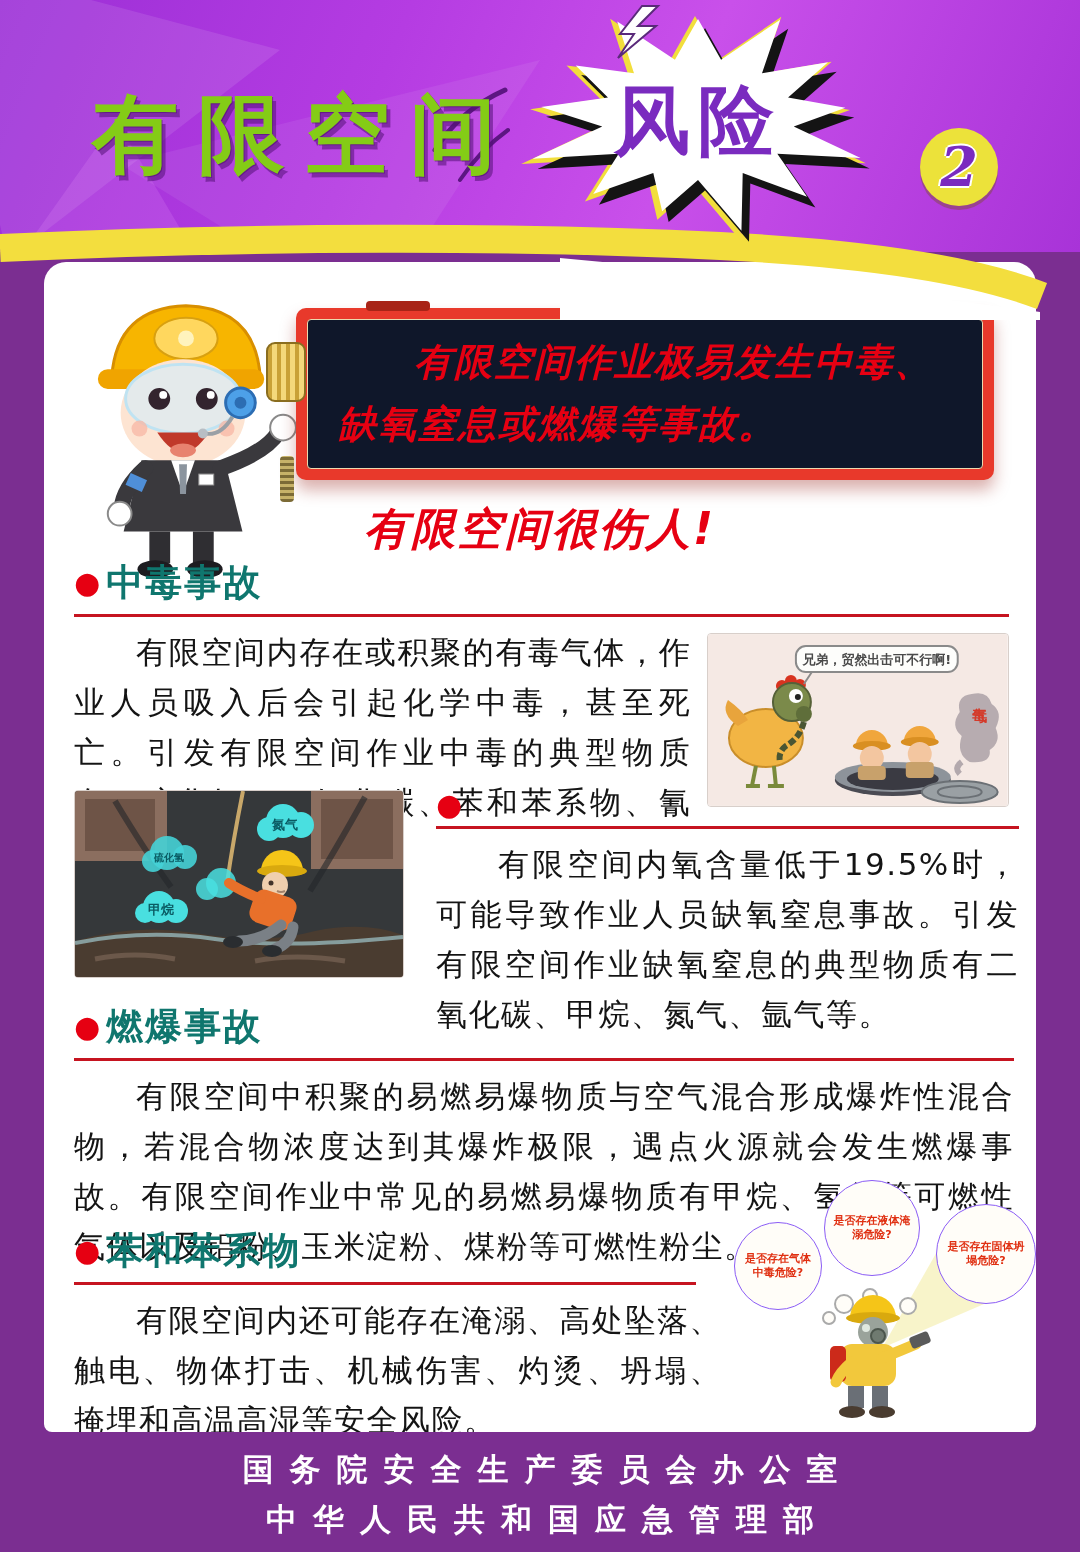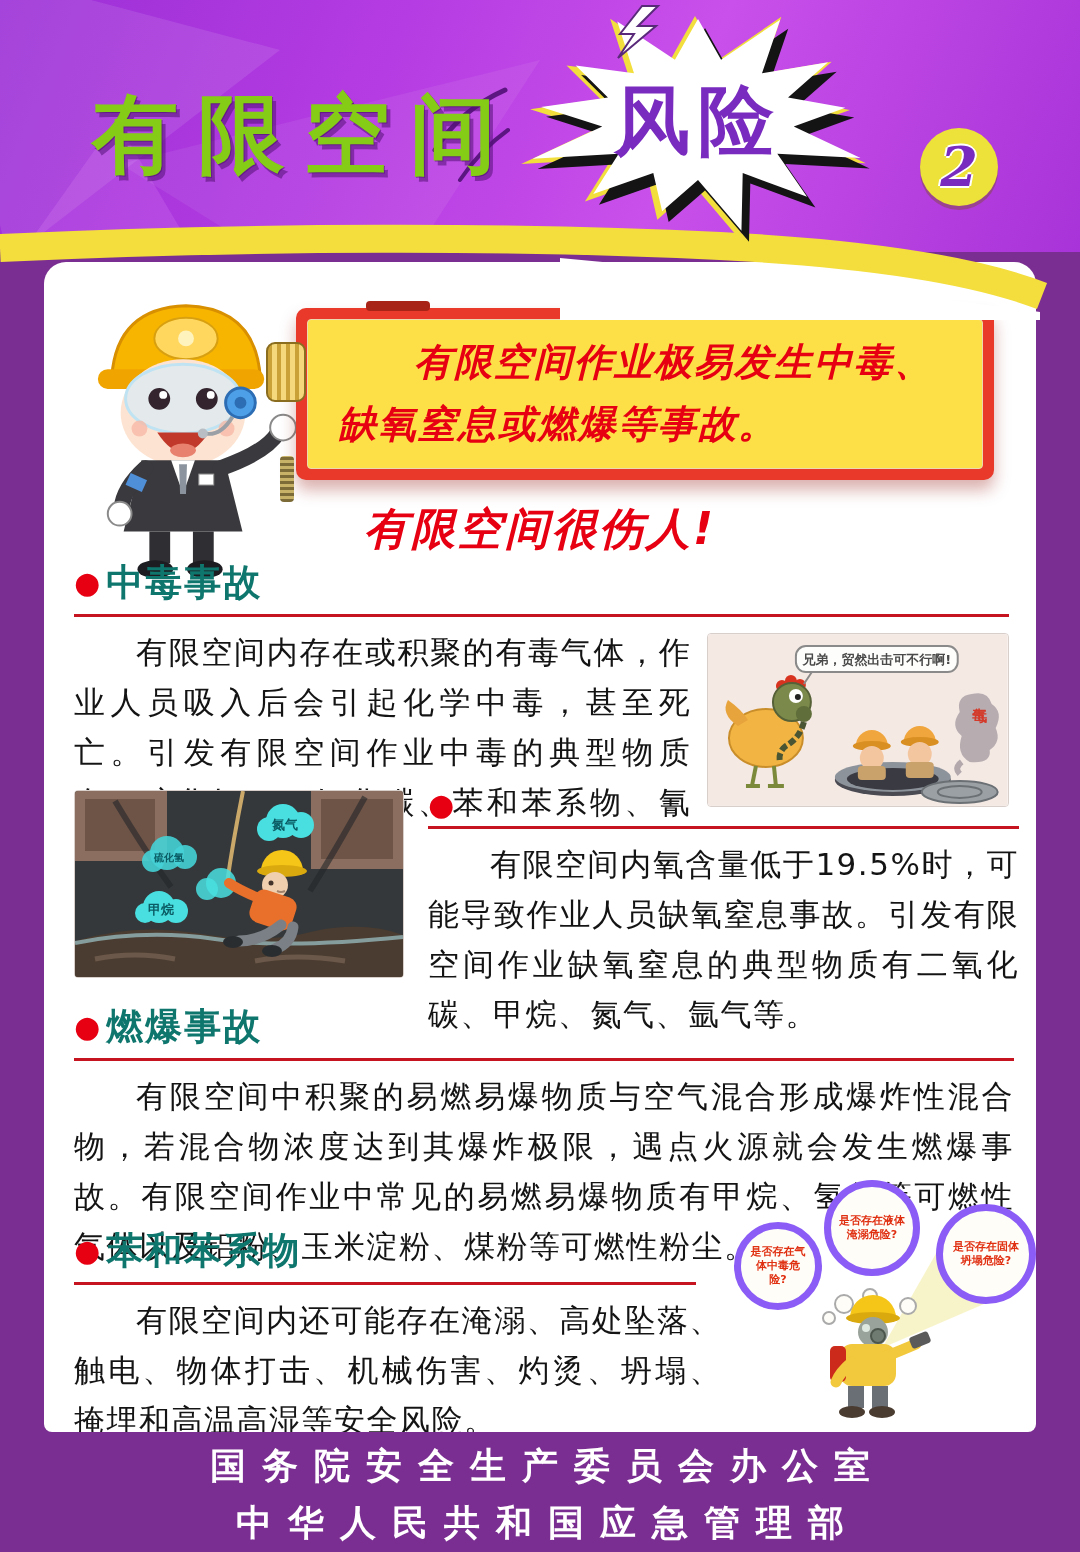--- a/index.html
+++ b/index.html
@@ -51,21 +51,21 @@
   }
 
   
   .mascot{position:absolute;left:28px;top:20px;width:228px;height:302px;}
   .banner{
     position:absolute;left:252px;top:46px;width:698px;height:172px;
     background:#e8392b;border-radius:10px;box-shadow:0 10px 16px rgba(150,30,20,.35);
     padding:0;z-index:2;
   }
   .banner-inner{
-    position:absolute;inset:11px;background:#fde047;border-radius:4px;
+    position:absolute;inset:11px;background:#0f172a;border-radius:4px;
     border:1px solid #ecd9ae;display:flex;align-items:center;
   }
   .banner-text{
     margin:0;padding:10px 30px;font-size:38px;font-weight:bold;font-style:italic;
     color:#e60012;line-height:1.62;text-indent:2em;letter-spacing:2px;
   }
   .banner .clip{position:absolute;top:-7px;width:64px;height:10px;background:#a82417;border-radius:4px;}
   .clip.c1{left:70px;}.clip.c2{left:300px;}.clip.c3{left:530px;}
   .lantern{
     position:absolute;left:-30px;top:34px;width:36px;height:56px;border-radius:9px;
@@ -91,48 +91,48 @@
     margin:10px 0 0 0;font-size:31px;line-height:50px;color:#141414;
     text-align:justify;text-indent:2em;letter-spacing:1.5px;
   }
   .sec1{top:296px;width:935px;}
   .sec1 .row{display:flex;gap:16px;align-items:flex-start;}
   .sec1 .body-text{width:618px;}
   .cartoon{border:1px solid #d8cfca;border-radius:4px;}
   .poison-cartoon{margin-top:16px;}
 
   .sec2{top:528px;width:945px;}
-  .sec2 .row{display:flex;gap:24px;align-items:flex-start;}
+  .sec2 .row{display:flex;gap:32px;align-items:flex-start;}
   .sec2 .rightcol{flex:1;}
   .sec2 .sec-head{width:100%;}
 
   .sec3{top:740px;width:940px;}
   .sec4{top:964px;width:940px;}
   .sec4 .sec-head{width:622px;}
   .sec4 .body-text{width:648px;}
 
   
   .other-cartoon{position:absolute;left:658px;top:-48px;width:300px;height:245px;}
   .other-cartoon svg{position:absolute;inset:0;}
   .bubble{
-    position:absolute;background:#fffdf8;border:7px solid #8b5cf6;border-radius:50%;
+    position:absolute;background:#fffdf8;border:1px solid #8b5cf6;border-radius:50%;
     display:flex;align-items:center;justify-content:center;text-align:center;
     color:#e03012;font-weight:bold;font-size:11px;line-height:1.25;padding:8px;
     box-sizing:border-box;
   }
   .bubble.b1{left:2px;top:44px;width:88px;height:88px;}
   .bubble.b2{left:92px;top:2px;width:96px;height:96px;}
   .bubble.b3{left:204px;top:26px;width:100px;height:100px;}
 
   
   .footer{
     position:absolute;left:0;top:1438px;width:1080px;height:114px;
     display:flex;flex-direction:column;align-items:center;justify-content:center;gap:8px;
   }
-  .footer div{color:#ffffff;font-size:36px;font-weight:bold;letter-spacing:16px;text-indent:16px;}
+  .footer div{color:#ffffff;font-size:31px;font-weight:bold;letter-spacing:16px;text-indent:16px;}
 </style>
 </head>
 <body>
 
 <div class="poster">
 
   <div class="header">
     <div class="tri t1"></div>
     <div class="tri t2"></div>
     <div class="tri t3"></div>

